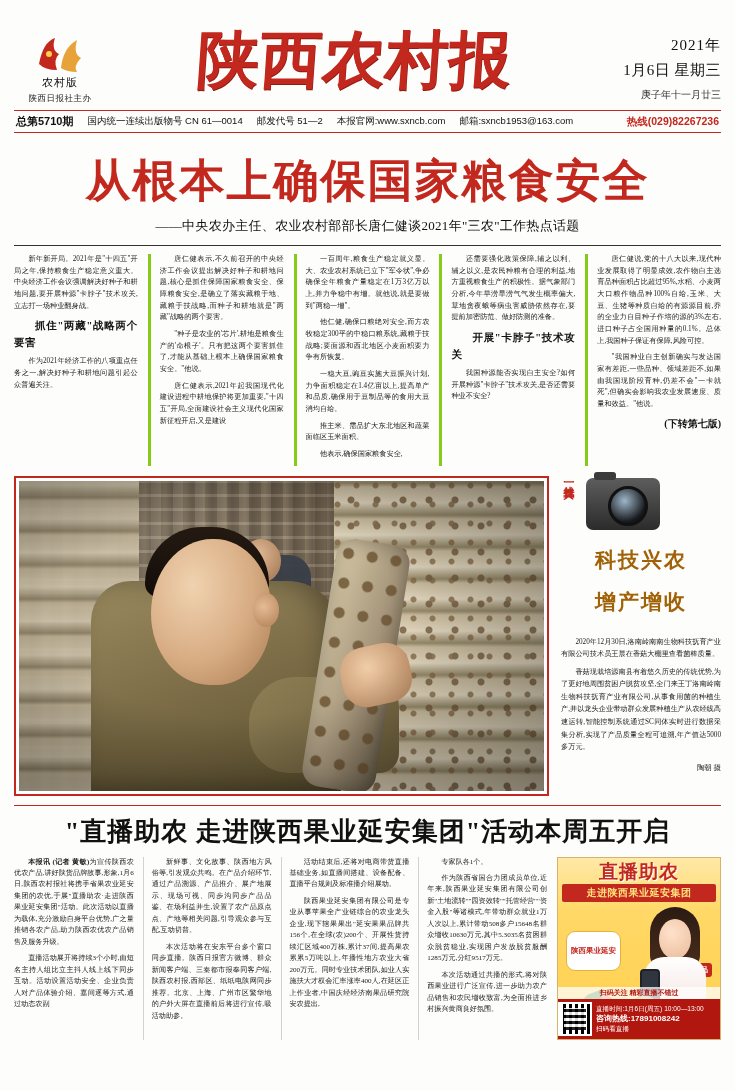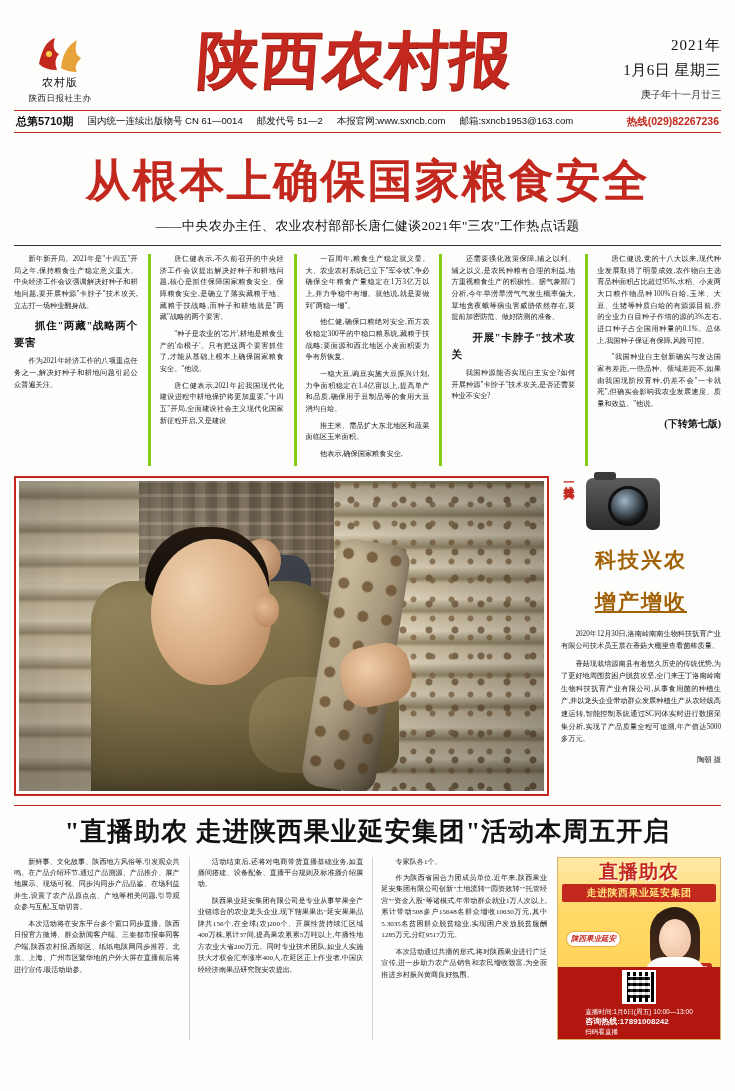--- a/index.html
+++ b/index.html
@@ -298,21 +298,21 @@
     background: #3b3b3b; border-radius: 3px;
   }
   .side-title {
     font-size: 21px;
     font-weight: bold;
     color: #a16207;
     letter-spacing: 2px;
     text-align: center;
     margin: 10px 0 2px 0;
   }
-  .side-title.second { margin-top: 12px; margin-bottom: 12px; text-decoration: underline; }
+  .side-title.second { margin-top: 12px; margin-bottom: 20px; }
   .side-body {
     font-size: 7.2px;
     line-height: 1.75;
     text-align: justify;
     color: #222;
   }
   .side-body p { margin: 0 0 5px 0; text-indent: 2em; }
   .side-sign { text-align: right; font-size: 7.4px; margin-top: 4px; }
 
   
@@ -410,38 +410,36 @@
   }
   .ad-fruit .leaf {
     position: absolute; left: 18px; bottom: 30px; width: 22px; height: 10px;
     background: #3f7d2a; border-radius: 10px 2px 10px 2px;
     transform: rotate(-20deg);
   }
   .ad-bubble {
     position: absolute; left: 4px; top: 26px;
     background: #fff; color: #c3281f;
     font-size: 7.5px; font-weight: bold;
-    padding: 2px 4px; border-radius: 9px;
+    padding: 14px 4px; border-radius: 9px;
     border: 1px solid #e8b23a;
-    font-style: italic;
   }
   .ad-bubble2 {
     position: absolute; right: 4px; top: 58px;
     background: #c3281f; color: #fff;
     font-size: 7.5px; font-weight: bold;
     padding: 2px 4px; border-radius: 3px;
   }
   .ad-footer {
     position: absolute; left: 0; right: 0; bottom: 0;
     background: #b1170f; color: #fff;
     font-size: 6.6px;
     padding: 3px 0;
     display: flex; align-items: center; gap: 4px;
     font-family: "Liberation Sans", sans-serif;
-    flex-direction: column;
   }
   .qr {
     width: 34px; height: 34px;
     background:
       linear-gradient(90deg, #fff 0 3px, #000 3px 6px, #fff 6px 9px, #000 9px 12px, #fff 12px 15px, #000 15px 18px, #fff 18px 21px, #000 21px 24px, #fff 24px 27px, #000 27px 30px, #fff 30px 34px),
       #fff;
     background-blend-mode: multiply;
     border: 2px solid #fff;
     flex: 0 0 34px;
     position: relative;
@@ -571,20 +569,24 @@
       <div class="side-sign">陶朝 摄</div>
     </div>
   </div>
 
   <div class="divider-red"></div>
 
   <div class="bottom-headline">"直播助农 走进陕西果业延安集团"活动本周五开启</div>
 
   <div class="bottom-wrap">
     <div class="bottom-cols">
+      <div class="col">
+        <p><span class="byline">本报讯 (记者 黄敏)</span><span>为宣传陕西农优农产品,讲好陕货品牌故事,形象,1月6日,陕西农村报社将携手省果农业延安集团的农优,于展"直播助农·走进陕西果业延安集团"活动。此次活动以直播为载体,充分激励自身平台优势,广之量推销各农产品,助力陕西农优农产品销售及服务升级。</span></p>
+        <p>直播活动展开将持续3个小时,由短名主持人组比立主抖人线上线下同步互动。活动设置活动安全、企业负责人对产品体验介绍、嘉间逐等方式,通过动态农副</p>
+      </div>
       <div class="col">
         <p>新鲜事、文化故事、陕西地方风俗等,引发观众共鸣。在产品介绍环节,通过产品溯源、产品推介、展产地展示、现场可视、同步沟同步产品品鉴、在场利益并生,设置了农产品原点点、产地等相关问题,引导观众参与互配,互动切普。</p>
         <p>本次活动将在安东平台多个窗口同步直播。陕西日报官方微博、群众新闻客户端、三秦都市报奉同客户端,陕西农村报,西部区、纸纸电陕网同步推荐。北京、上海、广州市区繁华地的户外大屏在直播前后将进行宣传,吸活动助参。</p>
       </div>
       <div class="col">
         <p>活动结束后,还将对电商带货直播基础业务,如直播间搭建、设备配备、直播平台规则及标准播介绍展动。</p>
         <p>陕西果业延安集团有限公司是专业从事苹果全产业链综合的农业龙头企业,现下辖果果出"延安果果品牌共156个,在全球(农)200个、开展性货持续汇区域400万株,累计37间,提高果农累累5万吨以上,年播性地方农业大省200万元。同时专业技术团队,如业人实施扶大才权会汇率涨率400人,在延区正上作业者,中国庆经经济南果品研究院安农提出,</p>
       </div>
       <div class="col">
         <p>专家队各1个。</p>

